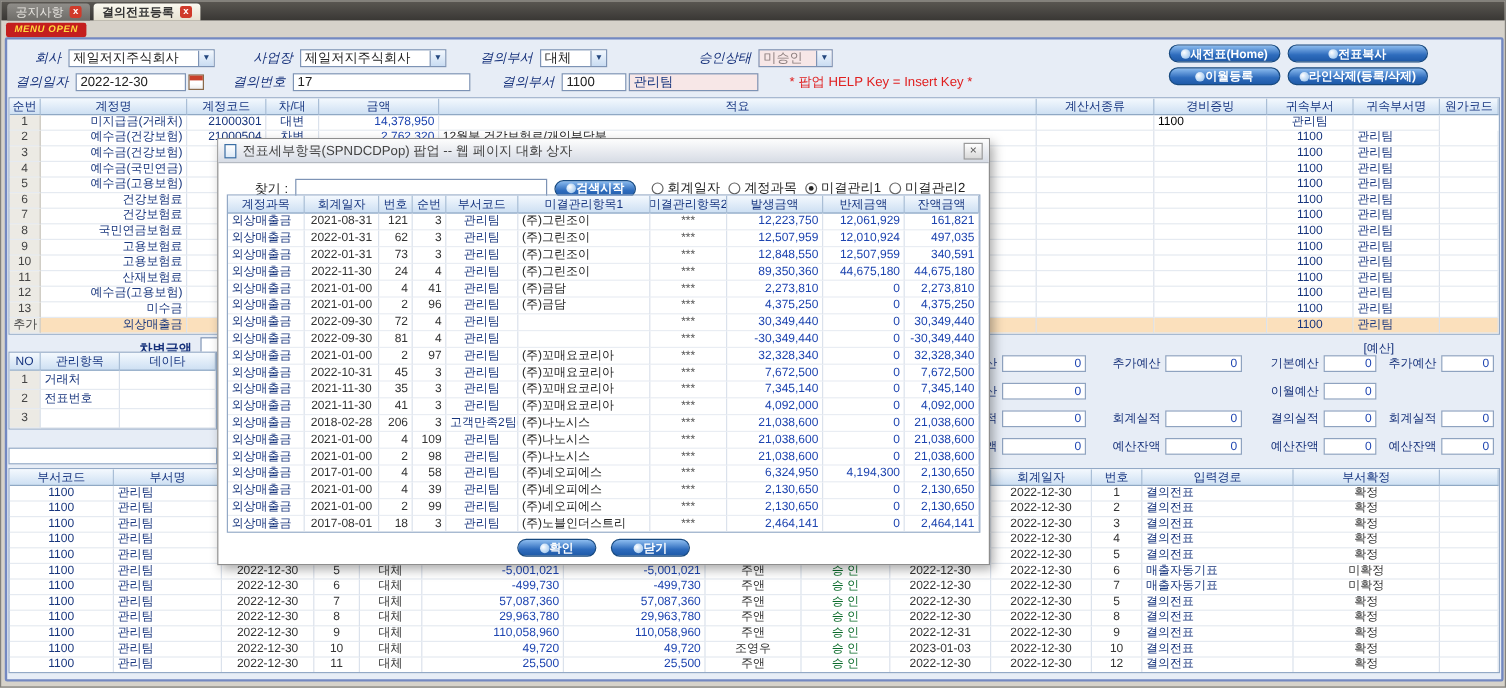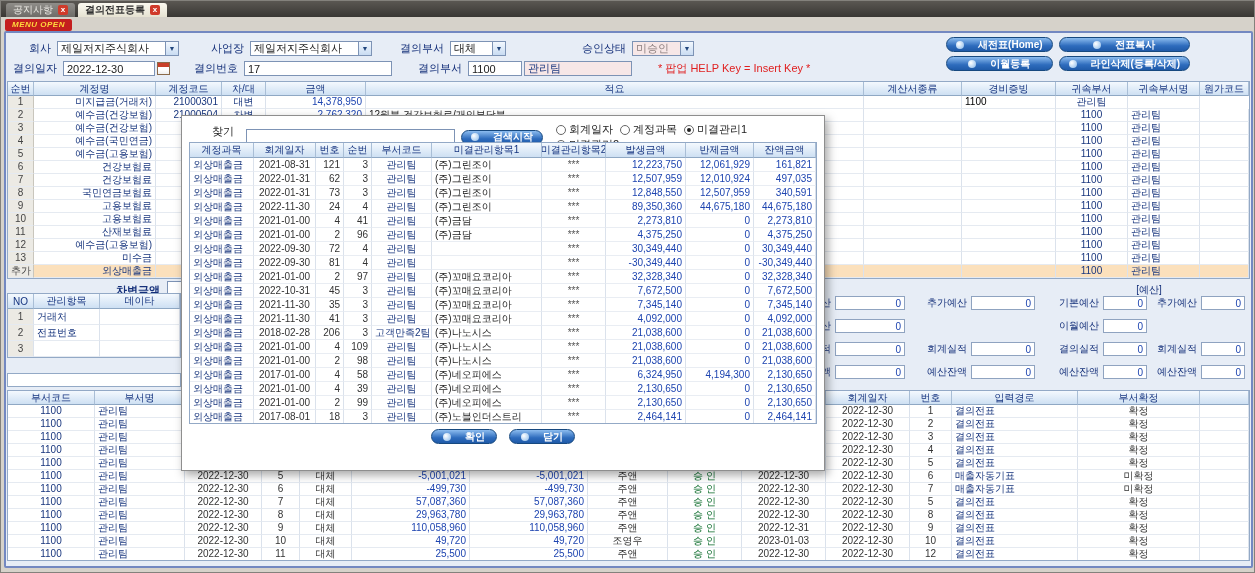--- a/index.html
+++ b/index.html
@@ -10,29 +10,29 @@
   .tabbar{position:absolute;top:0;left:0;width:100%;height:16px;background:linear-gradient(#5a5752,#393734);display:flex;align-items:flex-end;gap:3px;padding-left:5px;}
   .tab{height:14px;display:flex;align-items:center;gap:5px;padding:0 7px;font-size:10px;border-radius:3px 3px 0 0;white-space:nowrap;}
   .tab.inactive{background:linear-gradient(#8f8d89,#6e6c68);color:#e9e7e2;}
   .tab.active{background:linear-gradient(#fbf9f0,#e6e2d2);color:#333;font-weight:bold;}
   .tab .x{width:10px;height:10px;background:#d03a2a;color:#fff;font-size:8px;line-height:10px;text-align:center;border-radius:2px;font-weight:bold;}
   .menu-open{position:absolute;top:18px;left:4px;background:#c41e1e;color:#ffd83d;font-size:8px;font-weight:bold;font-style:italic;padding:1px 7px 2px;border-radius:2px;letter-spacing:.5px;}
 
   
   .frame{position:absolute;left:3px;top:30px;width:1249px;height:537px;border:2px solid #7388c1;border-radius:2px;background:#e7edf6;}
   .frow{position:absolute;display:flex;align-items:center;font-size:11px;color:#15307a;white-space:nowrap;}
-  .flabel{display:inline-block;}
+  .flabel{display:inline-block;font-style:italic;}
   .inp{height:15px;border:1px solid #7d93b5;background:#fff;font-size:11px;color:#222;display:inline-flex;align-items:center;padding:0 3px;position:relative;white-space:nowrap;overflow:hidden;}
   .combo{padding-right:15px;}
   .combo .arr{position:absolute;right:0;top:0;width:13px;height:13px;background:linear-gradient(#f3f8fe,#c9dcf2);border-left:1px solid #7d93b5;display:flex;align-items:center;justify-content:center;font-size:7px;color:#23477e;}
   .pink{background:#f7e7e7;color:#8a7d7d;}
   .cal{display:inline-block;width:13px;height:13px;border:1px solid #8a6a4a;background:linear-gradient(#fff 60%,#eee);position:relative;margin-left:2px;}
   .cal::before{content:"";position:absolute;left:0;top:0;width:100%;height:4px;background:#c9402a;}
   .help{color:#e02020;font-size:11px;margin-left:26px;}
-  .pill{display:inline-flex;align-items:center;justify-content:center;gap:14px;height:15px;border-radius:8px;background:linear-gradient(#8cbcef,#2e6cbd 60%,#1f5aa8);border:1px solid #17497f;color:#fff;font-size:10px;font-weight:bold;padding:0 9px;cursor:pointer;white-space:nowrap;}
+  .pill{display:inline-flex;align-items:center;justify-content:center;gap:0;height:15px;border-radius:8px;background:linear-gradient(#8cbcef,#2e6cbd 60%,#1f5aa8);border:1px solid #17497f;color:#fff;font-size:10px;font-weight:bold;padding:0 9px;cursor:pointer;white-space:nowrap;}
   .pill .ico{width:8px;height:8px;border-radius:50%;background:radial-gradient(circle at 35% 35%,#ffffff,#bcd8f4 55%,#86b2e2);flex:0 0 auto;}
   .btns{position:absolute;top:36px;right:64px;display:grid;grid-template-columns:auto auto;gap:4px 6px;justify-items:stretch;}
 
   
   .grid{position:absolute;background:#fff;border:1px solid #93a9c6;font-size:10px;overflow:hidden;}
   .grid .hrow,.grid .r{display:grid;}
   .grid .hrow{background:linear-gradient(#f4f9fe,#cbdef2);color:#14337f;}
   .grid .hrow .c{border-right:1px solid #a9bed6;border-bottom:1px solid #8fa8c4;display:flex;align-items:center;justify-content:center;height:14px;padding:0 2px;overflow:hidden;white-space:nowrap;}
   .grid .r .c{border-right:1px solid #dbe2ec;border-bottom:1px solid #e5eaf1;height:13px;line-height:12px;padding:0 3px;overflow:hidden;white-space:nowrap;}
 
@@ -687,20 +687,25 @@
           <div class="c">2022-12-30</div>
           <div class="c">12</div>
           <div class="c">결의전표</div>
           <div class="c">확정</div>
           <div class="c"></div>
         </div>
       </div>
   </div>
 
   <div class="popup">
+    <div class="ptitle">
+      <span class="picon"></span>
+      <span>전표세부항목(SPNDCDPop) 팝업 -- 웹 페이지 대화 상자</span>
+      <span class="px">×</span>
+    </div>
     <div class="psearch">
       <span>찾기 :</span>
       <input value="" style="">
       <span class="pill">
           <span class="ico"></span>
           <span>검색시작</span>
         </span>
       <span><span class="radio">
             <span class="rdot"></span>
             <span>회계일자</span>

